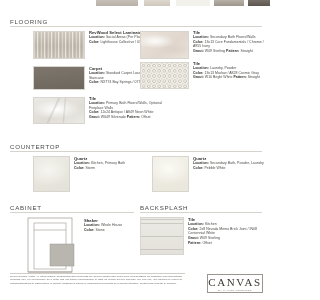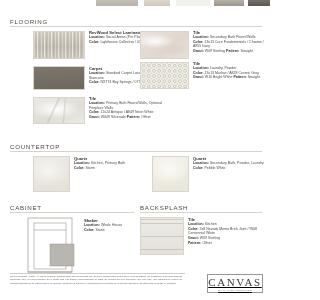--- a/index.html
+++ b/index.html
@@ -220,18 +220,18 @@
     <div class="t-title">Tile</div>
     <div class="t-line"><b>Location:</b> <span>Kitchen</span></div>
     <div class="t-line"><b>Color:</b> <span>2x8 Nevada Memo Brick Joint / IN08 Centennial White</span></div>
     <div class="t-line"><b>Grout:</b> <span>W09 Sterling</span></div>
     <div class="t-line"><b>Pattern:</b> <span>Offset</span></div>
   </div>
 
   <div class="footer-rule" style="left:10px; top:273px; width:175px;"></div>
   <div class="footer-txt" style="left:10px; top:275px;">Taylor Morrison Austin. All virtual images, photographs and renderings are generic images with a final color representation for illustrative and informational purposes only, for convenience as a detail and not actual representation of what an unpaid buyer's carpentry will look like, not intended to reflect all details/installations to match and/or in cabinet variations in natural or manufactured products for a specific structure. Contact 512 Warrant C. 08/2020.</div>
 
-  <div class="logo-box" style="left:207px; top:274px; width:56px; height:19px;text-decoration:underline;">
+  <div class="logo-box" style="left:207px; top:274px; width:56px; height:19px;">
     <div class="logo-word">CANVAS</div>
     <div class="logo-sub">BY TAYLOR MORRISON</div>
   </div>
 
 </div>
 
 </body></html>

